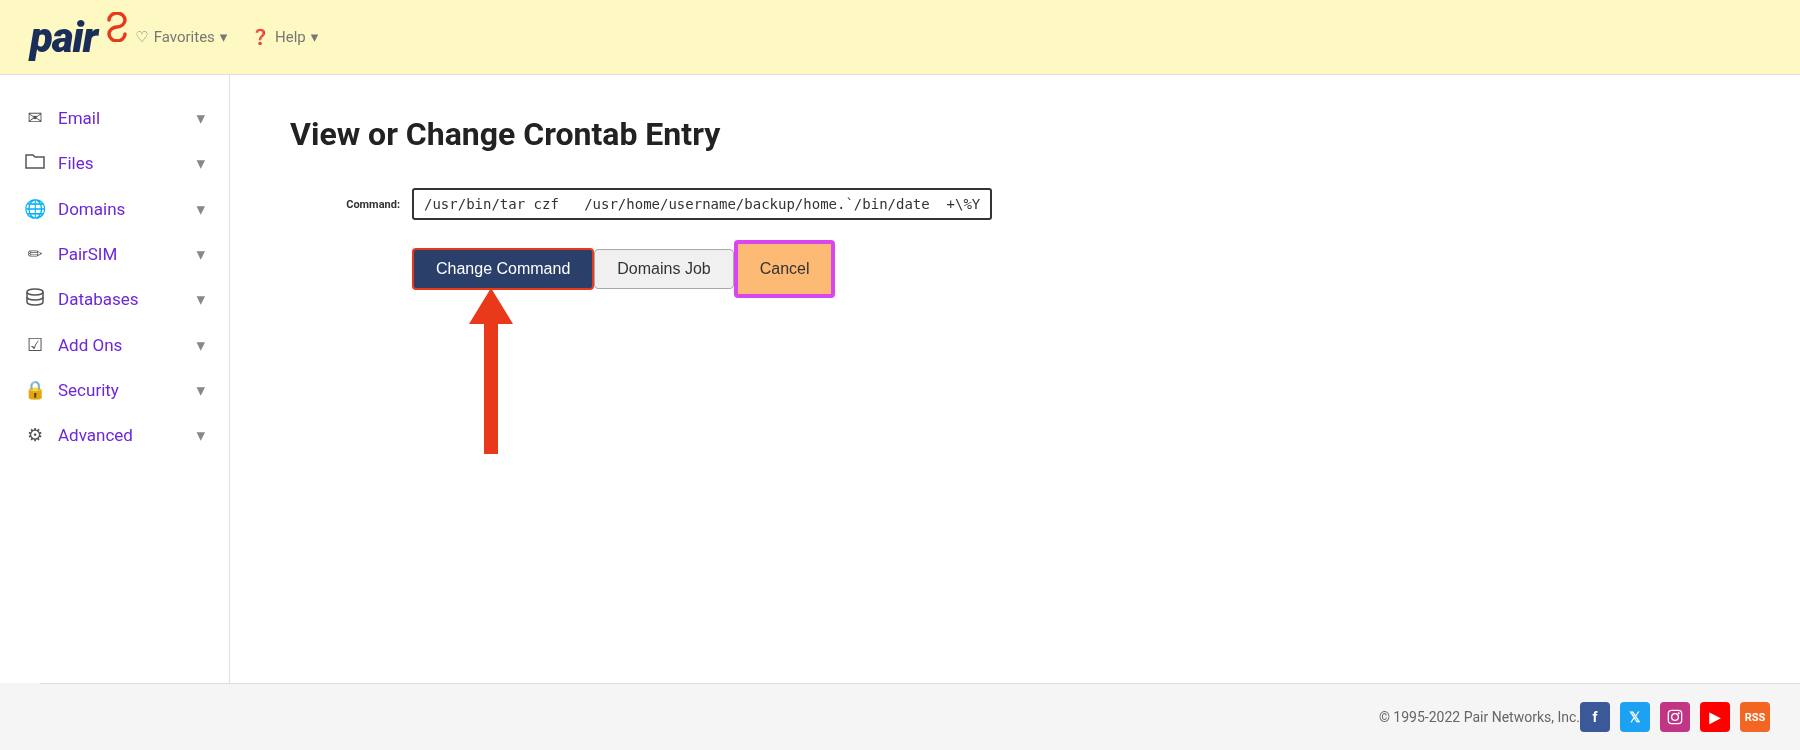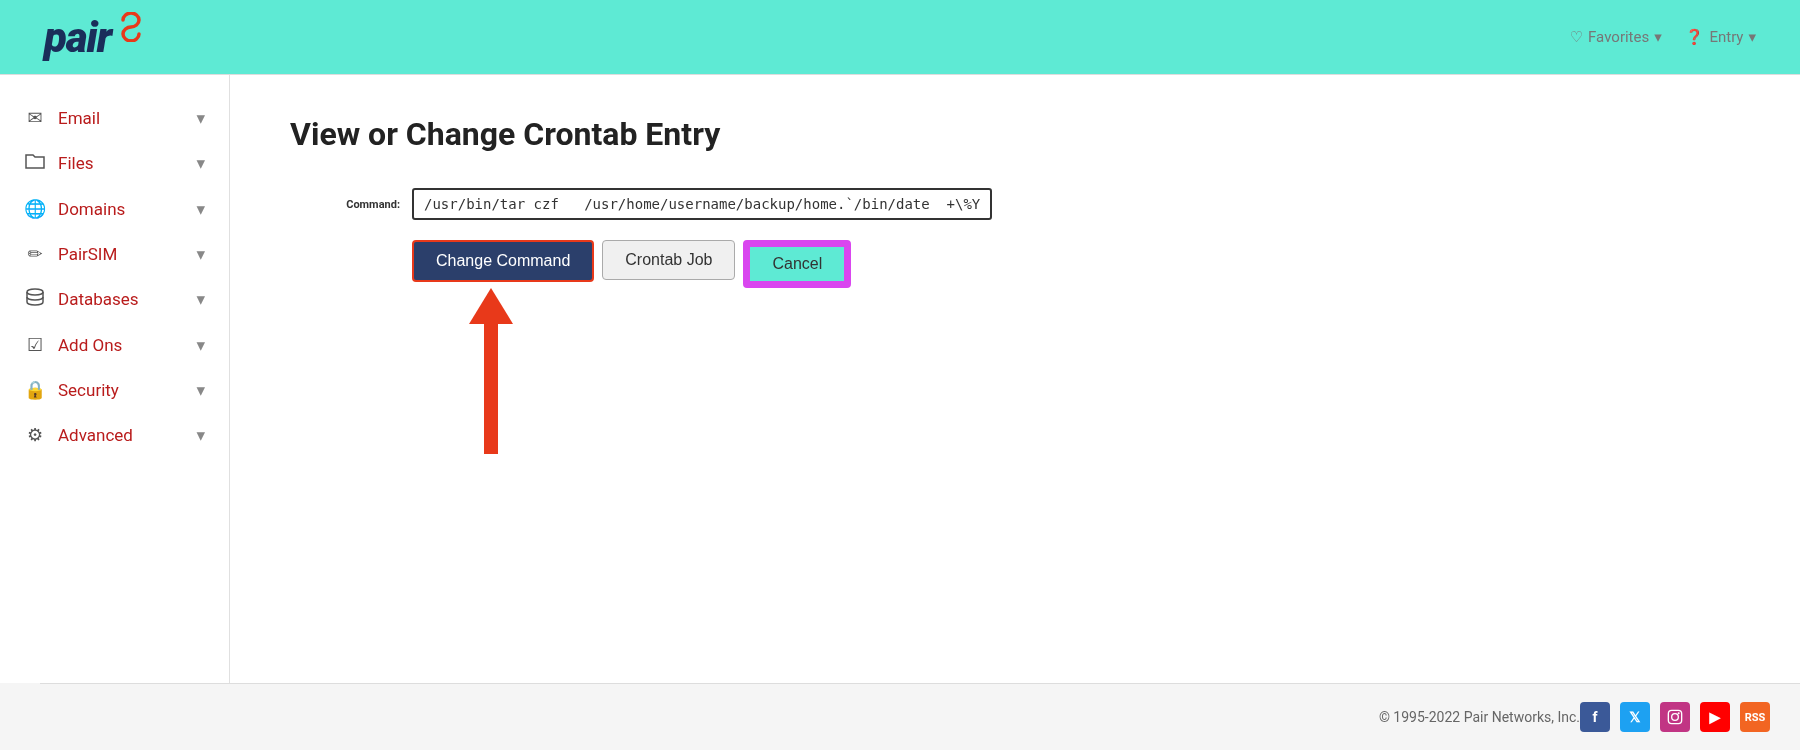--- a/index.html
+++ b/index.html
@@ -6,27 +6,26 @@
     body {
       font-family: -apple-system, BlinkMacSystemFont, "Segoe UI", Roboto, Arial, sans-serif;
       background: #f5f5f5;
       min-height: 750px;
       display: flex;
       flex-direction: column;
     }
 
     
     .header {
-      background: #5eead4;
+      background: #fef9c3;
       border-bottom: 1px solid #ddd;
       height: 75px;
       display: flex;
       align-items: center;
-      justify-content: space-between;
-      padding: 0 44px;
+      padding: 0 30px;
     }
     .logo {
       display: flex;
       align-items: center;
     }
     .logo-text {
       font-size: 42px;
       font-weight: 900;
       color: #1a2e5a;
       font-style: italic;
@@ -77,21 +76,21 @@
       color: #333;
       cursor: pointer;
       text-decoration: none;
     }
     .sidebar-icon {
       font-size: 18px;
       color: #555;
       width: 22px;
       text-align: center;
     }
-    .sidebar-label { color: #b91c1c; }
+    .sidebar-label { color: #6d28d9; }
 
     
     .main-content {
       flex: 1;
       background: #fff;
       padding: 40px 60px;
     }
     .page-title {
       font-size: 32px;
       font-weight: 700;
@@ -124,22 +123,22 @@
       background: #fff;
     }
     .scheduled-text {
       font-size: 16px;
       color: #444;
     }
 
     
     .buttons-row {
       display: flex;
-      align-items: flex-start;
-      gap: 8px;
+      align-items: center;
+      gap: 0;
       margin-top: 10px;
       margin-left: 122px;
       position: relative;
     }
     .btn-change {
       background: #2b3f6b;
       color: #fff;
       border: 2px solid #e8391a;
       padding: 10px 22px;
       font-size: 16px;
@@ -150,24 +149,24 @@
     .btn-delete {
       background: #f0f0f0;
       color: #333;
       border: 1px solid #aaa;
       padding: 10px 22px;
       font-size: 16px;
       border-radius: 4px;
       cursor: pointer;
     }
     .btn-cancel {
-      background: #5eead4;
-      color: #333;
-      border: 7px solid #d946ef;
-      padding: 8px 22px;
+      background: #fdba74;
+      color: #333;
+      border: 4px solid #d946ef;
+      padding: 16px 22px;
       font-size: 16px;
       border-radius: 4px;
       cursor: pointer;
     }
 
     
     .arrow-container {
       position: absolute;
       left: 57px;
       top: 48px;
@@ -243,21 +242,21 @@
     </span>
   </div>
   <div class="header-right">
     <a class="header-link">
       <span>♡</span>
       <span>Favorites</span>
       <span>▾</span>
     </a>
     <a class="header-link">
       <span>❓</span>
-      <span>Entry</span>
+      <span>Help</span>
       <span>▾</span>
     </a>
   </div>
 </div>
 
 <div class="main-layout">
 
   <nav class="sidebar">
     <a class="sidebar-item">
       <span class="sidebar-icon">✉</span>
@@ -315,21 +314,21 @@
     <h1 class="page-title">View or Change Crontab Entry</h1>
 
     <div class="form-row">
       <label class="form-label">Command:</label>
       <input class="command-input" type="text" value="/usr/bin/tar czf   /usr/home/username/backup/home.`/bin/date  +\%Y'" style="">
     </div>
 
 
     <div class="buttons-row">
       <button class="btn-change">Change Command</button>
-      <button class="btn-delete">Crontab Job</button>
+      <button class="btn-delete">Domains Job</button>
       <button class="btn-cancel">Cancel</button>
 
       <div class="arrow-container">
         <div class="arrow-head"></div>
         <div class="arrow-shaft"></div>
       </div>
     </div>
   </main>
 </div>
 

